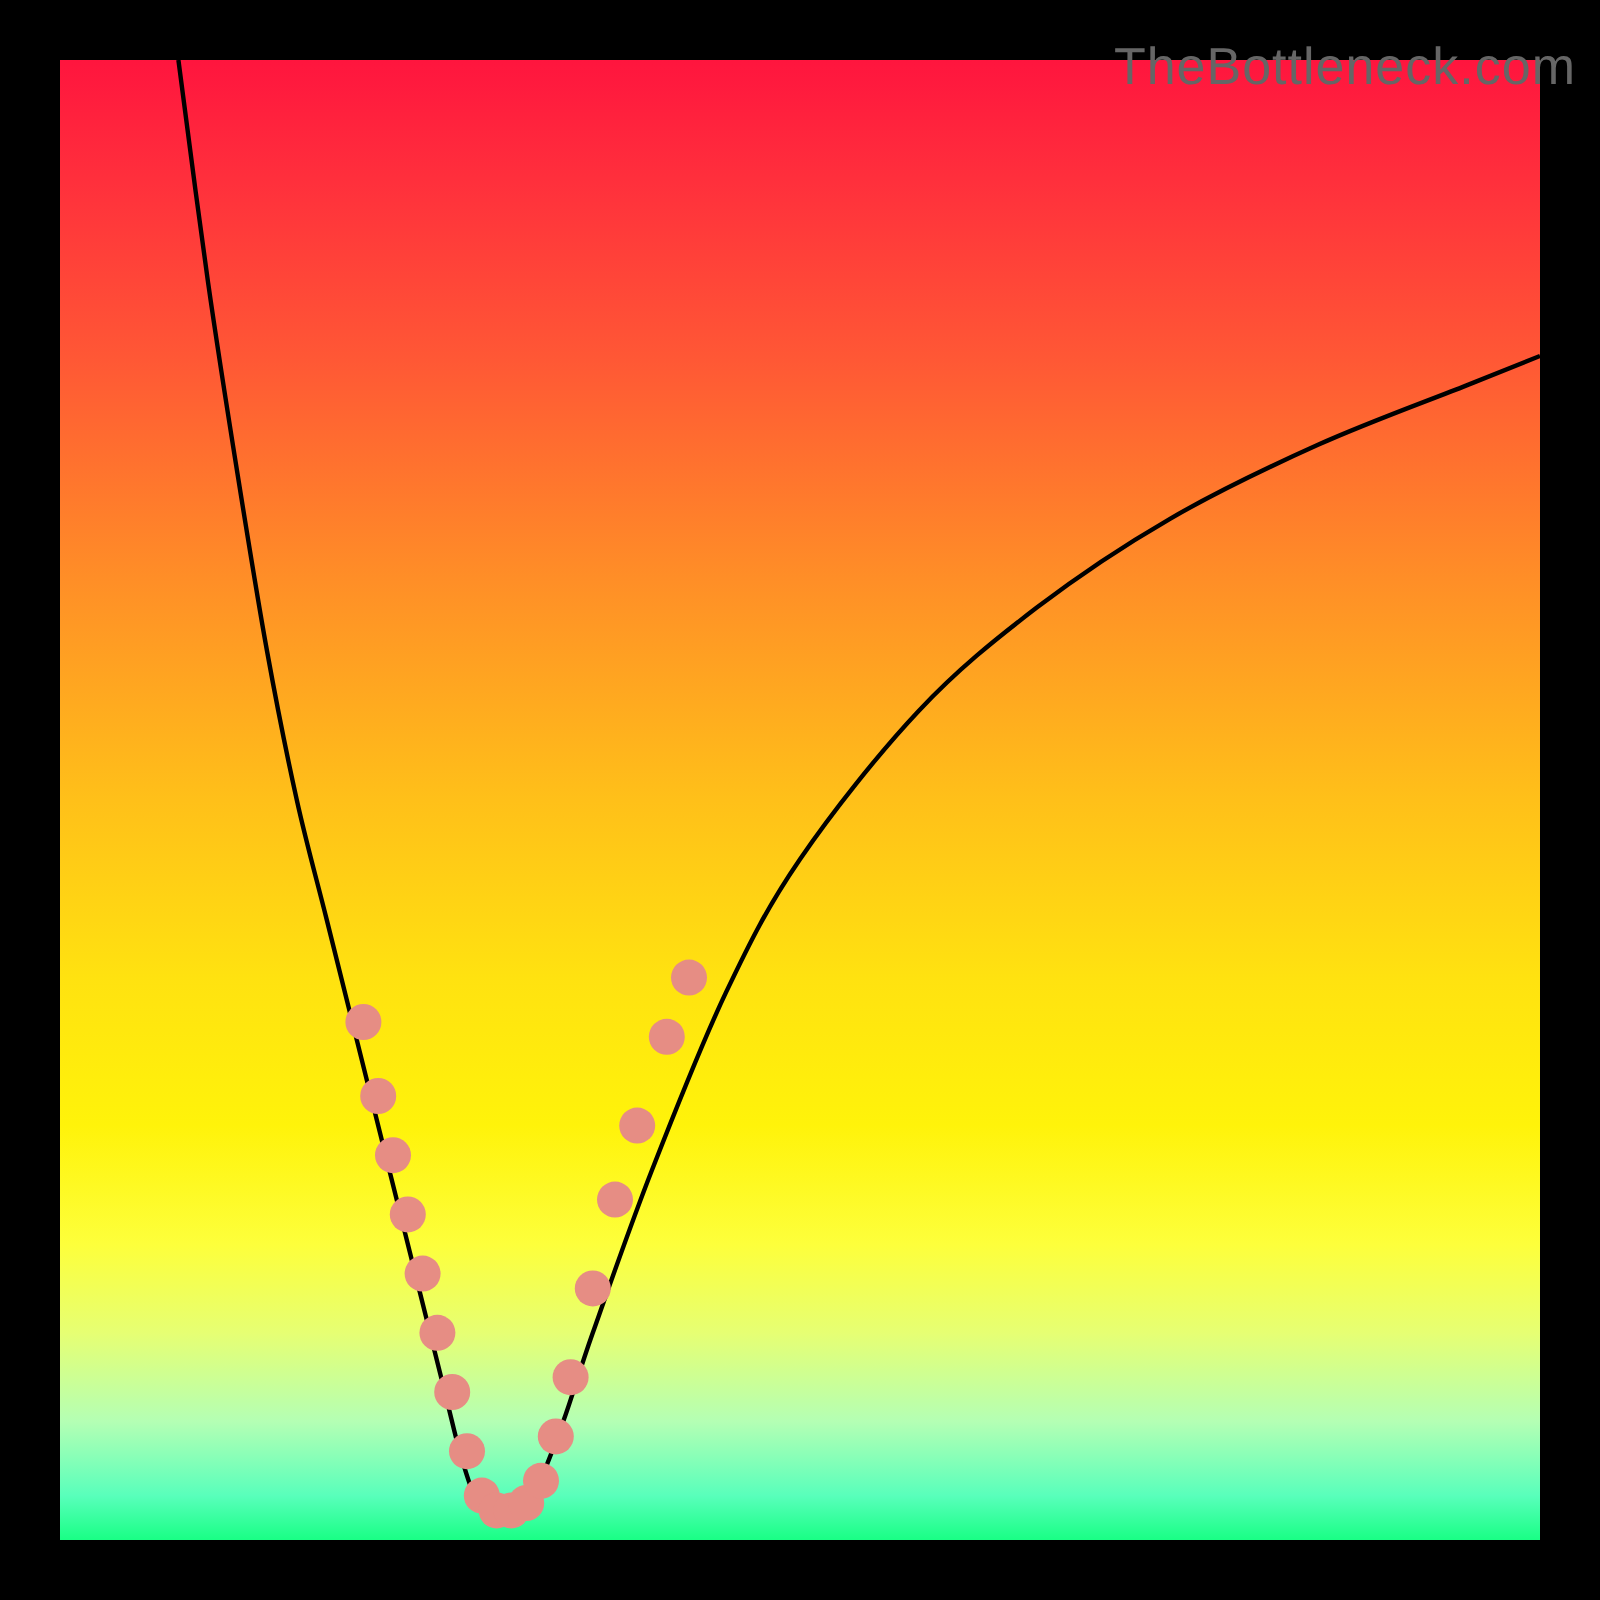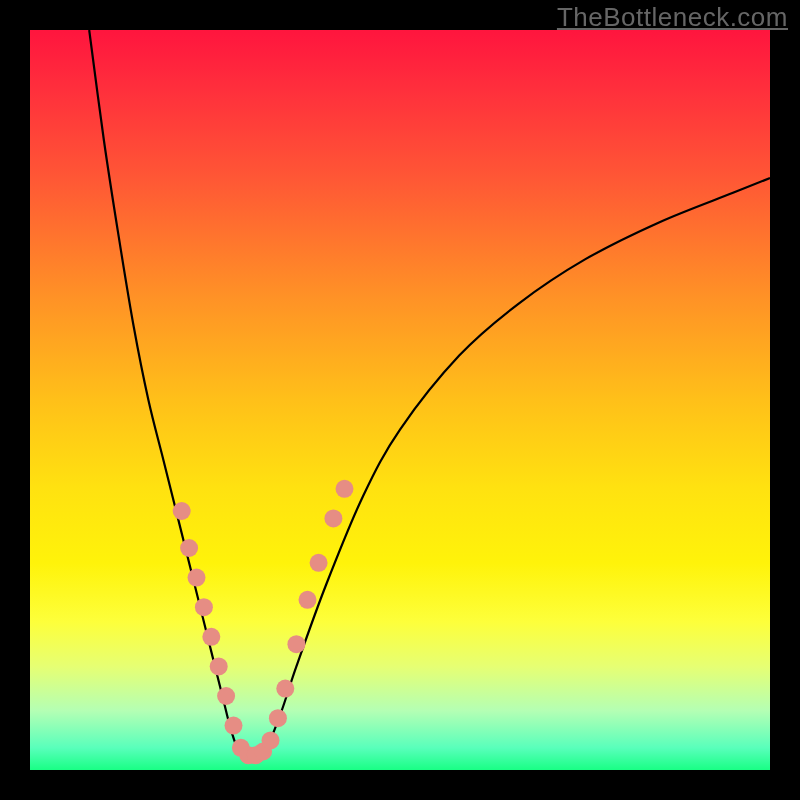--- a/index.html
+++ b/index.html
@@ -12,28 +12,27 @@
     font-family: Arial, Helvetica, sans-serif;
   }
   .outer {
     position: relative;
     width: 800px;
     height: 800px;
     background: #000;
   }
   .watermark {
     position: absolute;
-    top: 2px;
+    top: 18px;
     right: 12px;
     color: #666;
     font-size: 26px;
     font-weight: 500;
     letter-spacing: 0.5px;
     z-index: 30;
-    text-decoration: underline;
   }
   .plot-frame {
     position: absolute;
     left: 30px;
     top: 30px;
     width: 740px;
     height: 740px;
     overflow: hidden;
   }
   .gradient-bg {

